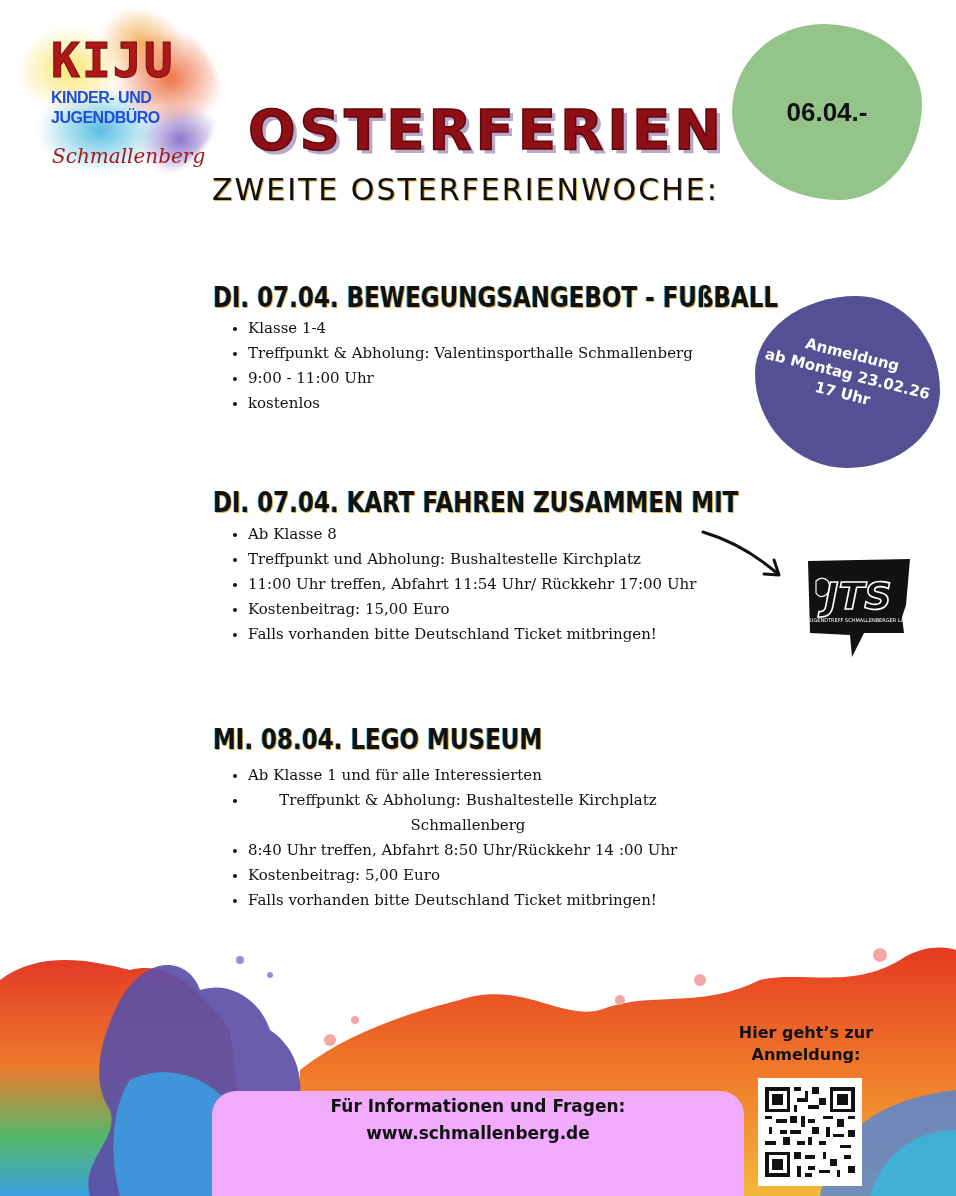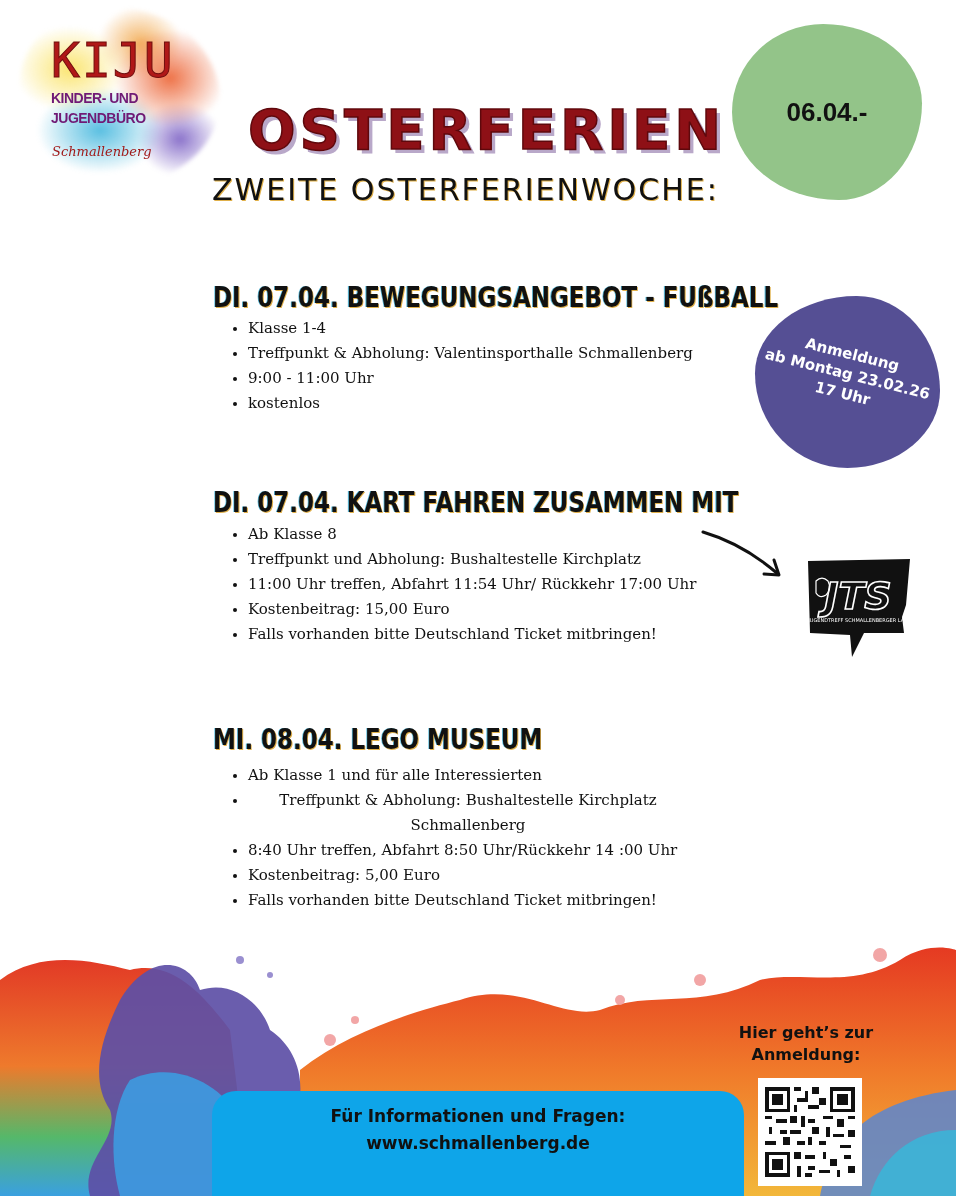--- a/index.html
+++ b/index.html
@@ -19,33 +19,33 @@
       radial-gradient(ellipse 40% 35% at 25% 35%, rgba(250,225,90,0.85), transparent 70%),
       radial-gradient(ellipse 40% 40% at 75% 40%, rgba(235,90,40,0.85), transparent 70%),
       radial-gradient(ellipse 45% 35% at 40% 70%, rgba(60,180,220,0.85), transparent 70%),
       radial-gradient(ellipse 30% 30% at 80% 75%, rgba(110,80,190,0.8), transparent 70%),
       radial-gradient(ellipse 30% 30% at 60% 20%, rgba(240,160,60,0.8), transparent 70%);
     filter: blur(2px);
     border-radius: 45% 55% 50% 45%;
   }
   #logo .kiju {
     position: absolute; left: 31px; top: 28px;
-    font-family: "DejaVu Sans Mono", monospace; font-weight: normal;
+    font-family: "DejaVu Sans Mono", monospace; font-weight: bold;
     font-size: 48px; letter-spacing: 2px; color: #b01818;
     -webkit-text-stroke: 1px #6e0c0c; line-height: 1;
   }
   #logo .sub {
     position: absolute; left: 31px; top: 80px;
     font-family: "Liberation Sans", sans-serif; font-weight: bold;
-    font-size: 14px; line-height: 20px; color: #701a75; letter-spacing: -0.5px;
+    font-size: 16px; line-height: 20px; color: #1d4ed8; letter-spacing: -0.5px;
   }
   #logo .town {
     position: absolute; left: 32px; top: 136px;
     font-family: "DejaVu Serif", serif; font-style: italic;
-    font-size: 13px; color: #a11a1a;
+    font-size: 20px; color: #a11a1a;
   }
 
   
   #title {
     left: 248px; top: 102px;
     font-family: "DejaVu Sans", sans-serif; font-weight: bold;
     font-size: 56px; letter-spacing: 4px; line-height: 1;
     color: #8e1016;
     -webkit-text-stroke: 1.5px #5e080c;
     text-shadow: 4px 4px 0 #b9a8c9;
@@ -104,26 +104,26 @@
   #jts-logo {
     left: 806px; top: 557px; width: 108px; height: 104px;
   }
 
   
   #bottom-splash { left: 0; top: 940px; width: 956px; height: 256px; }
 
   
   #info-box {
     left: 212px; top: 1091px; width: 532px; height: 105px;
-    background: #0ea5e9;
+    background: #f0abfc;
     border-radius: 24px 24px 0 0;
     text-align: center;
     font-family: "DejaVu Sans", sans-serif; font-weight: bold;
     font-size: 17px; line-height: 27px; color: #111;
-    padding-top: 12px; box-sizing: border-box;
+    padding-top: 2px; box-sizing: border-box;
   }
   #qr-label {
     left: 716px; top: 1022px; width: 180px; text-align: center;
     font-family: "DejaVu Sans", sans-serif; font-weight: bold;
     font-size: 16px; line-height: 22px; color: #111;
   }
   #qr-code {
     left: 758px; top: 1078px; width: 104px; height: 108px;
     background: #fff;
   }

